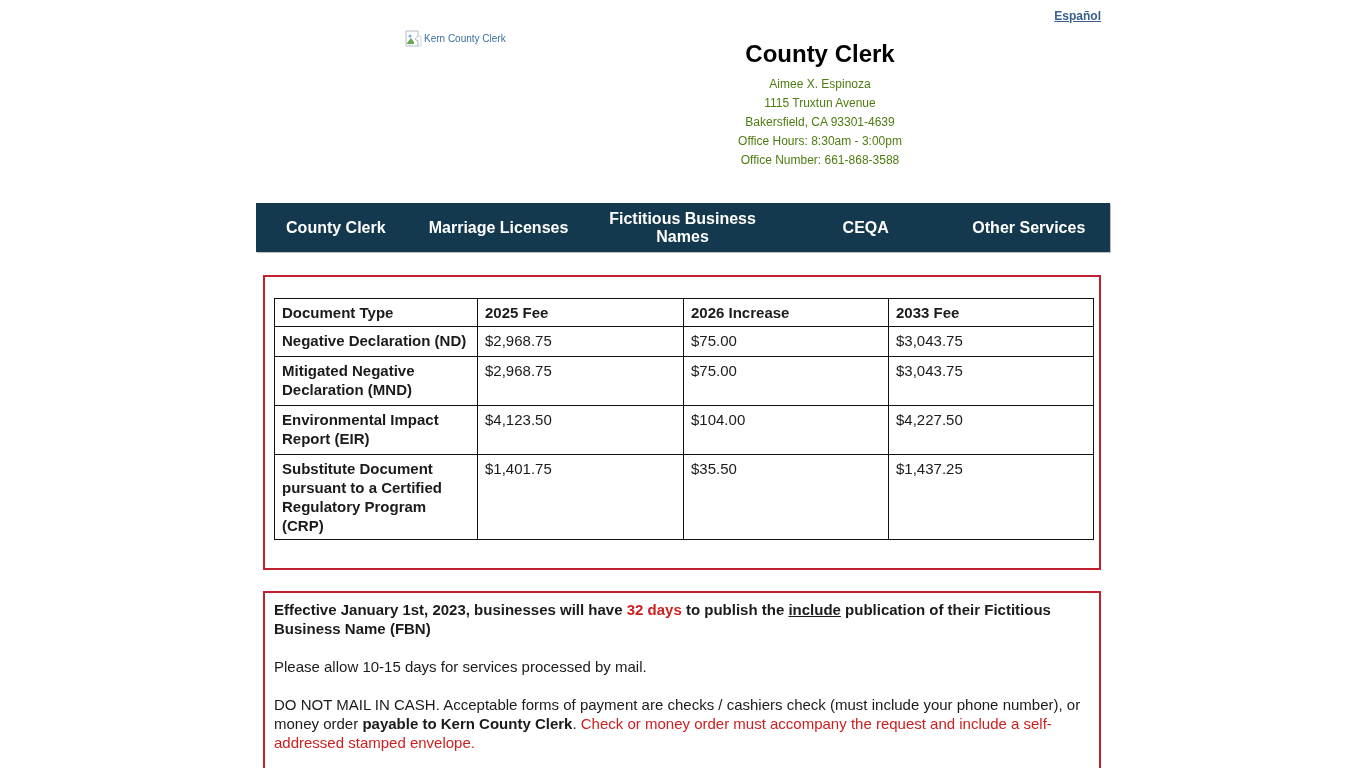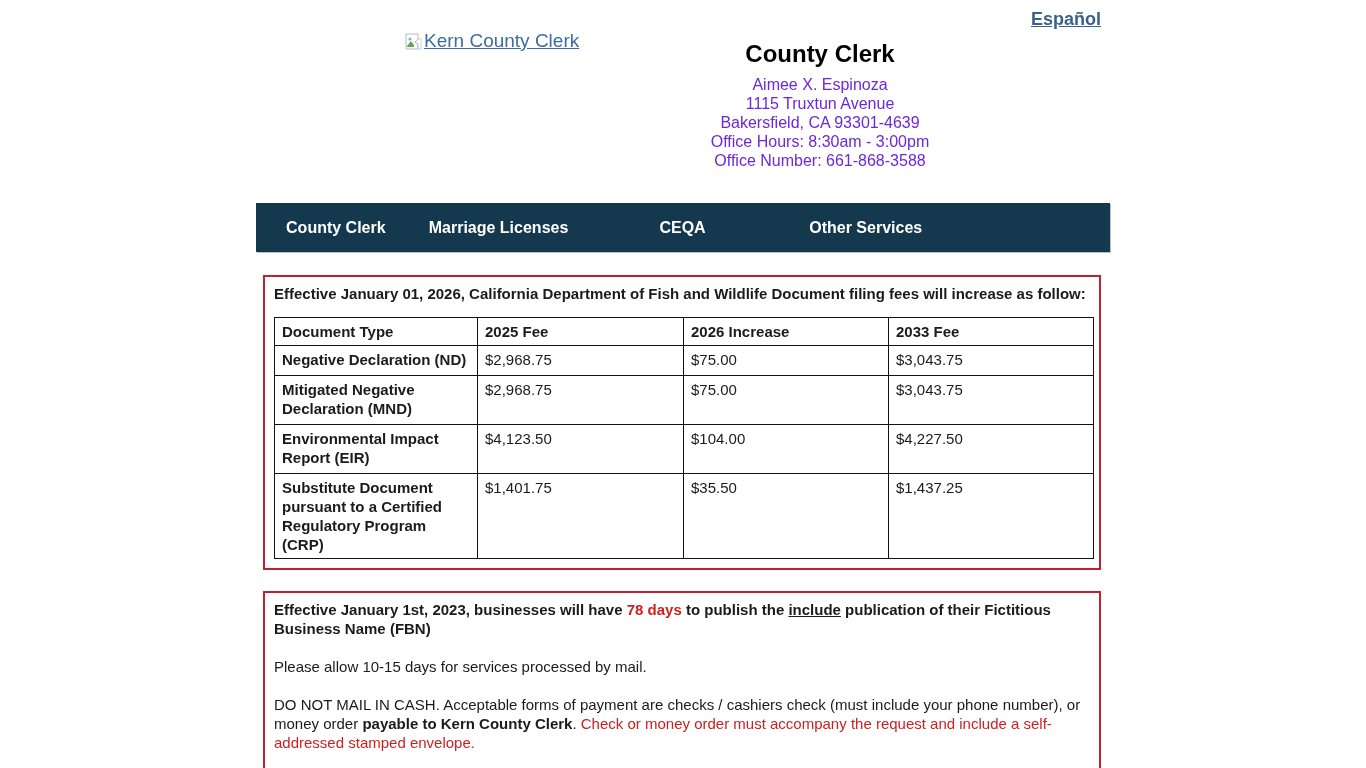--- a/index.html
+++ b/index.html
@@ -10,56 +10,55 @@
     font-family: "Liberation Sans", "DejaVu Sans", sans-serif;
     color: #1b1b1b;
     position: relative;
   }
   a { cursor: pointer; }
 
   
   .espanol {
     position: absolute;
     top: 9px; right: 265px;
-    font-size: 18px;
+    font-size: 12px;
     font-weight: 700;
     color: #3a618c;
     text-decoration: underline;
   }
 
   
   .logo-link {
     position: absolute;
     left: 405px; top: 30px;
     display: flex;
     align-items: center;
     gap: 2px;
-    font-size: 19px;
+    font-size: 10px;
     color: #3b6e9f;
-    text-decoration: underline;
   }
   .broken-img { width: 17px; height: 17px; display: inline-block; }
 
   
   .header-block {
     position: absolute;
     left: 620px; top: 40px;
     width: 400px;
     text-align: center;
   }
   .header-title {
     font-size: 24px;
     font-weight: 700;
     color: #000;
     margin-bottom: 7px;
   }
   .header-line {
-    font-size: 16px;
+    font-size: 12px;
     line-height: 19px;
-    color: #6d28d9;
+    color: #4d7c0f;
   }
 
   
   .navbar {
     position: absolute;
     left: 256px; top: 203px;
     width: 854px; height: 49px;
     background: #14384d;
     display: flex;
     align-items: center;
@@ -149,26 +148,26 @@
   <div class="header-line">Aimee X. Espinoza</div>
   <div class="header-line">1115 Truxtun Avenue</div>
   <div class="header-line">Bakersfield, CA 93301-4639</div>
   <div class="header-line">Office Hours: 8:30am - 3:00pm</div>
   <div class="header-line">Office Number: 661-868-3588</div>
 </div>
 
 <div class="navbar">
   <div class="nav-item">County Clerk</div>
   <div class="nav-item">Marriage Licenses</div>
+  <div class="nav-item">Fictitious Business Names</div>
   <div class="nav-item">CEQA</div>
   <div class="nav-item">Other Services</div>
 </div>
 
 <div class="notice-box box-fees">
-  <div class="notice-intro">Effective January 01, 2026, California Department of Fish and Wildlife Document filing fees will increase as follow:</div>
   <table class="fee-table">
     <colgroup>
       <col class="col-type">
         <col class="col-f25">
         <col class="col-inc">
         <col class="col-f26">
     </colgroup>
     <thead>
       <tr>
         <th>Document Type</th>
@@ -201,19 +200,19 @@
         <td>$1,401.75</td>
         <td>$35.50</td>
         <td>$1,437.25</td>
       </tr>
     </tbody>
   </table>
 </div>
 
 <div class="notice-box box-fbn">
   <div class="fbn-p fbn-p1">
-    <span>Effective January 1st, 2023, businesses will have </span><span class="red-text">78 days</span><span> to publish the </span><span class="u-text">include</span><span> publication of their Fictitious Business Name (FBN)</span>
+    <span>Effective January 1st, 2023, businesses will have </span><span class="red-text">32 days</span><span> to publish the </span><span class="u-text">include</span><span> publication of their Fictitious Business Name (FBN)</span>
   </div>
   <div class="fbn-p">Please allow 10-15 days for services processed by mail.</div>
   <div class="fbn-p">
     <span>DO NOT MAIL IN CASH. Acceptable forms of payment are checks / cashiers check (must include your phone number), or money order </span><span class="b-text">payable to Kern County Clerk</span><span>. </span><span class="red-text">Check or money order must accompany the request and include a self-addressed stamped envelope.</span>
   </div>
 </div>
 
 </body></html>

